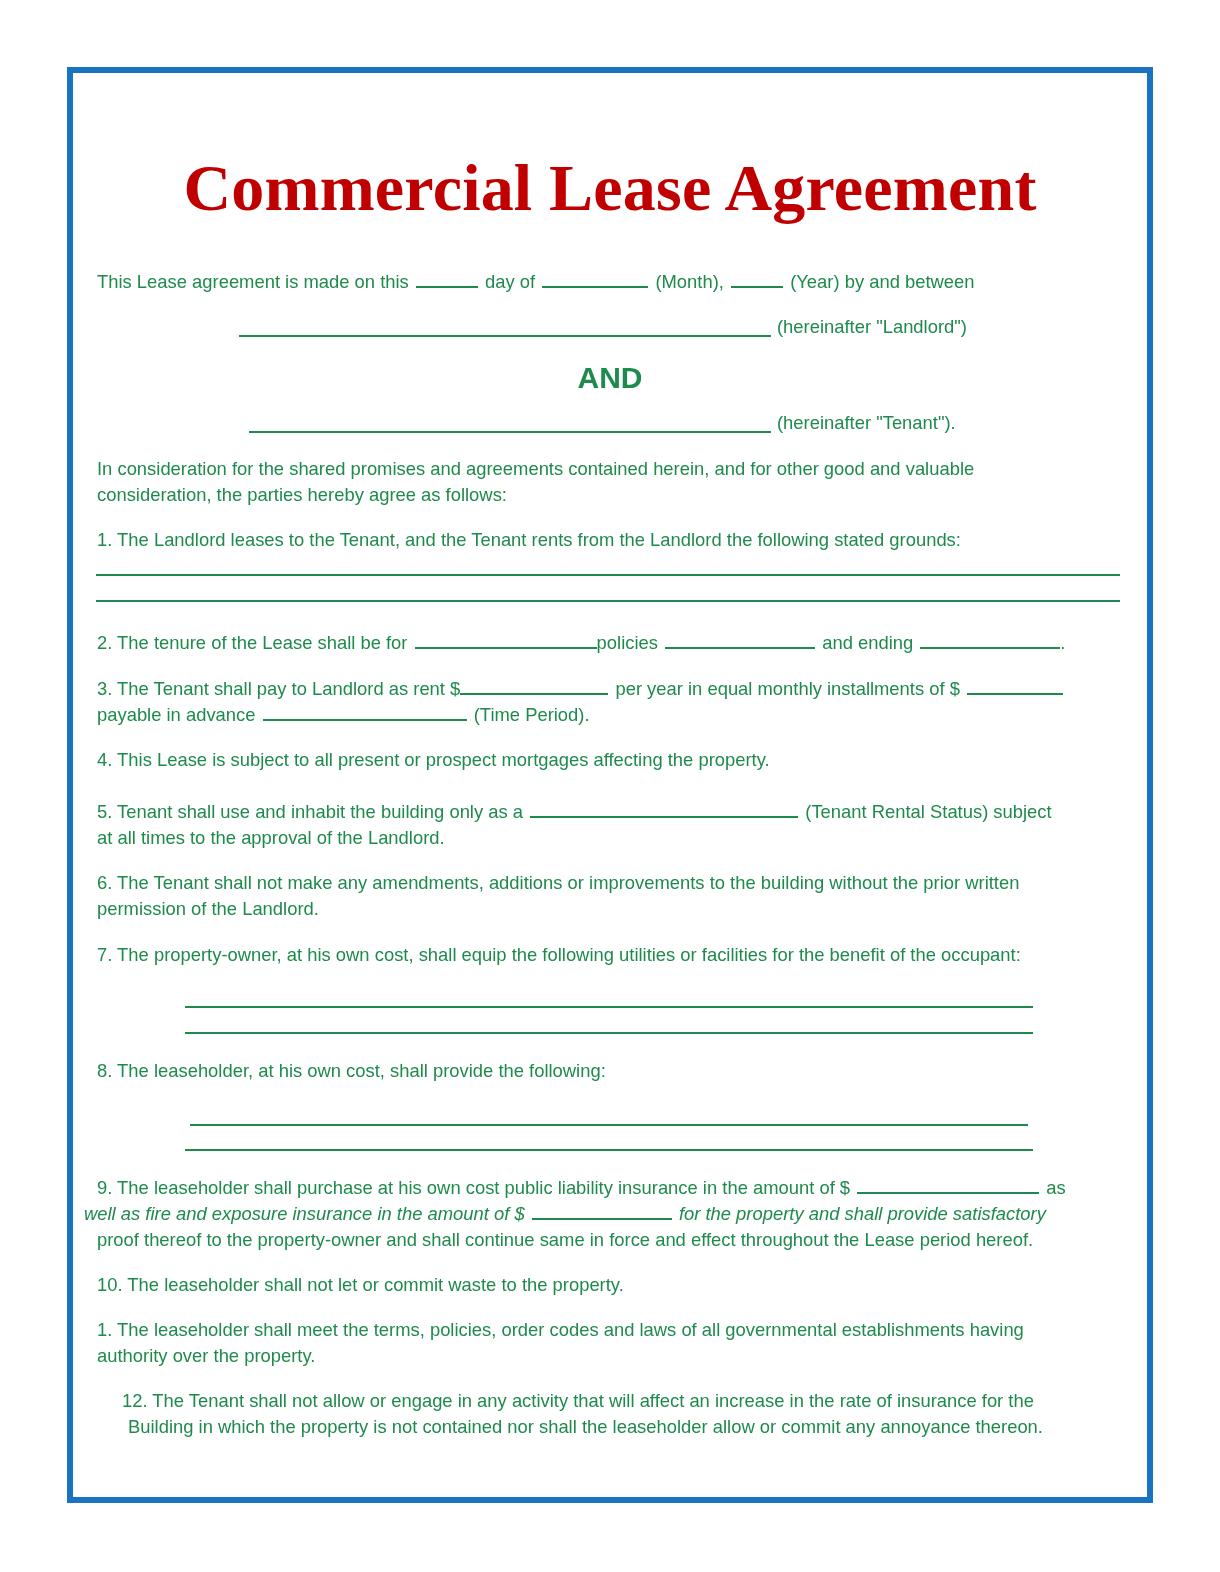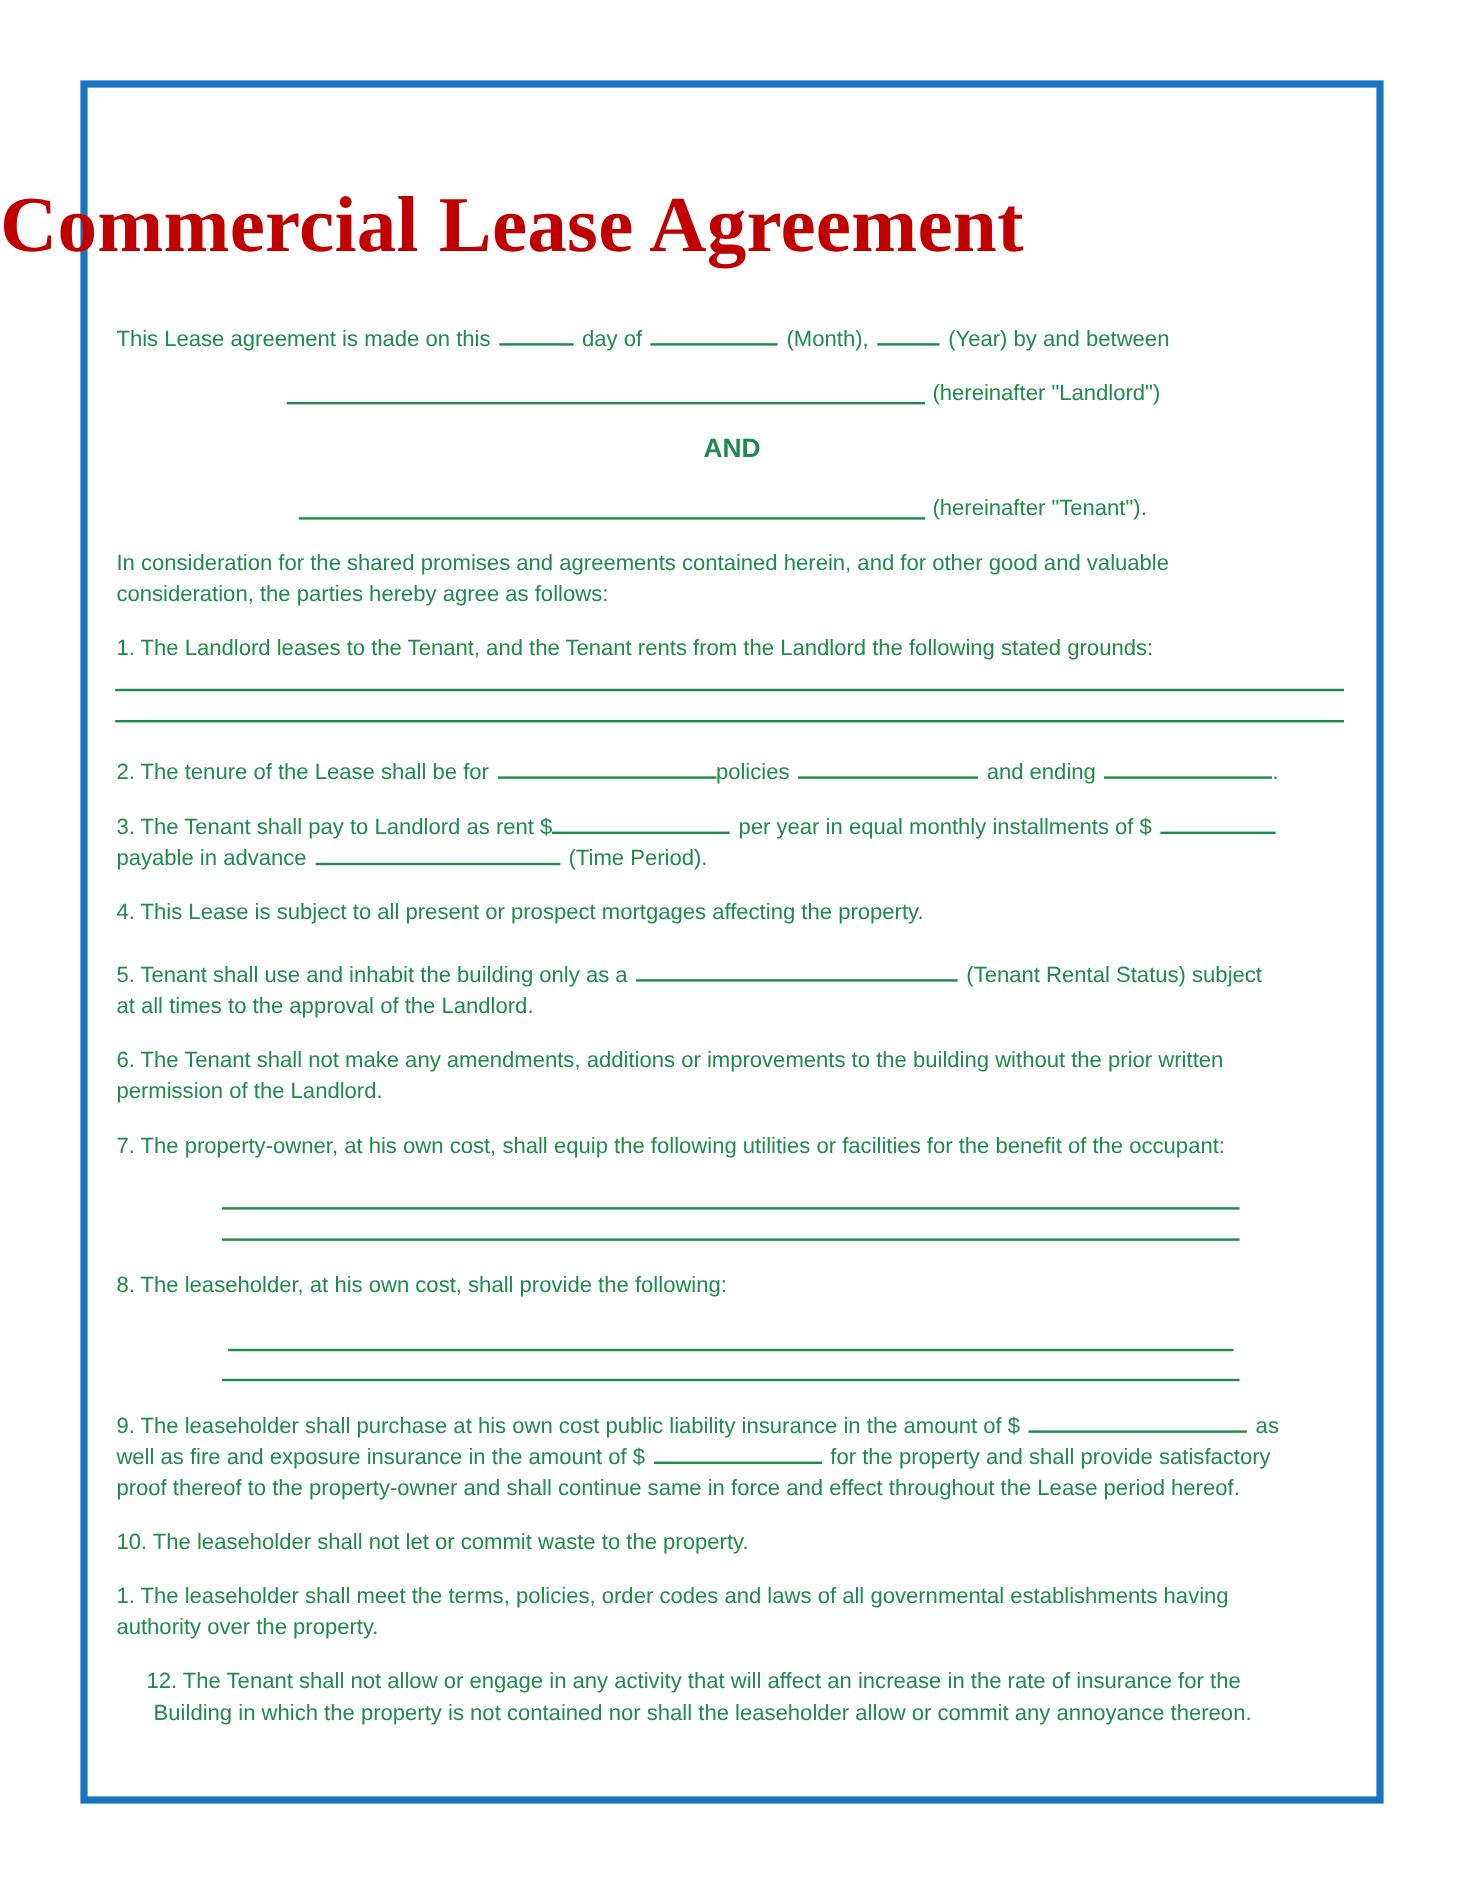--- a/index.html
+++ b/index.html
@@ -5,20 +5,21 @@
     html, body { margin: 0; padding: 0; background: #ffffff; }
     body { width: 1220px; height: 1572px; position: relative; overflow: hidden; }
     .frame {
       position: absolute; left: 67px; top: 67px;
       width: 1074px; height: 1424px;
       border: 6px solid #1a73c0;
       background: #ffffff;
     }
     .title {
       position: absolute; left: 0; right: 0; top: 148px;
+      text-align: center;
       font-family: "Liberation Serif", "DejaVu Serif", serif;
       font-weight: bold; font-size: 66px; color: #c00000;
       letter-spacing: 0.2px;
       line-height: 80px;
     }
     .t {
       position: absolute;
       font-family: "Liberation Sans", "DejaVu Sans", sans-serif;
       font-size: 18.4px; color: #1e8a4c;
       white-space: nowrap; line-height: 26px;
@@ -26,21 +27,21 @@
     .blank {
       display: inline-block; border-bottom: 2px solid #1e8a4c;
       height: 17px; vertical-align: baseline; margin: 0 2px;
     }
     .line {
       position: absolute; height: 0; border-top: 2.5px solid #1e8a4c;
     }
     .and {
       position: absolute; left: 0; width: 1220px; text-align: center; top: 361px;
       font-family: "Liberation Sans", "DejaVu Sans", sans-serif;
-      font-weight: bold; font-size: 22px; color: #1e8a4c;
+      font-weight: bold; font-size: 30px; color: #1e8a4c;
     }
   </style>
 </head>
 <body>
 
 <div class="frame"></div>
 
 <div class="title">Commercial Lease Agreement</div>
 
 <div class="t" style="left:97px; top:269px;">
@@ -105,21 +106,21 @@
 
 <div class="t" style="left:97px; top:1058px;">8. The leaseholder, at his own cost, shall provide the following:</div>
 <div class="line" style="left:190px; width:838px; top:1124px;"></div>
 <div class="line" style="left:185px; width:848px; top:1149px;"></div>
 
 <div class="t" style="left:97px; top:1175px;">
   <span>9. The leaseholder shall purchase at his own cost public liability insurance in the amount of $</span>
   <span class="blank" style="width:182px;"></span>
   <span>as</span>
 </div>
-<div class="t" style="left:97px; top:1201px;">
+<div class="t" style="left:84px; top:1201px;font-style:italic;">
   <span>well as fire and exposure insurance in the amount of $</span>
   <span class="blank" style="width:140px;"></span>
   <span>for the property and shall provide satisfactory</span>
 </div>
 <div class="t" style="left:97px; top:1227px;">proof thereof to the property-owner and shall continue same in force and effect throughout the Lease period hereof.</div>
 
 <div class="t" style="left:97px; top:1272px;">10. The leaseholder shall not let or commit waste to the property.</div>
 
 <div class="t" style="left:97px; top:1317px;">1. The leaseholder shall meet the terms, policies, order codes and laws of all governmental establishments having</div>
 <div class="t" style="left:97px; top:1343px;">authority over the property.</div>

